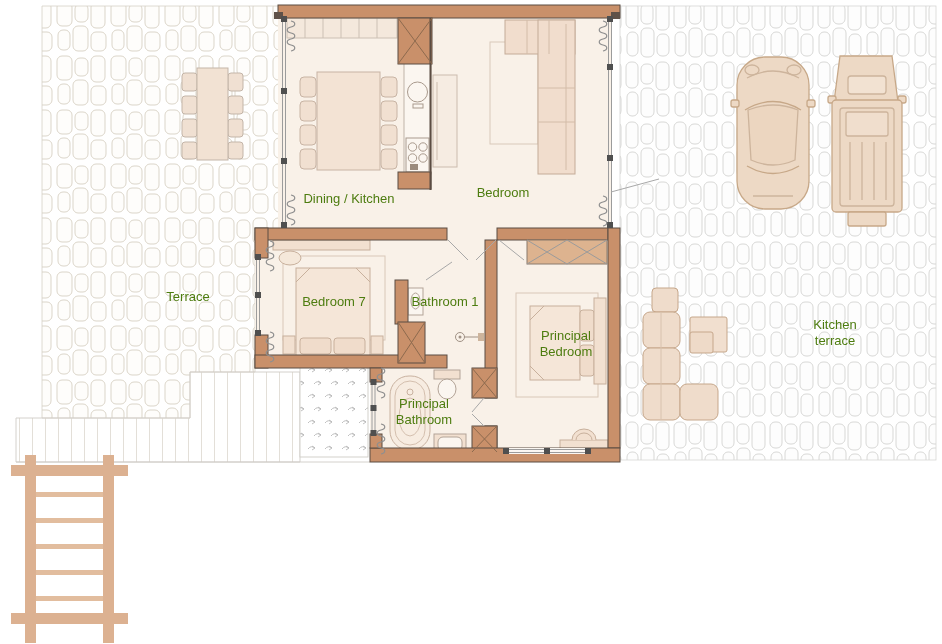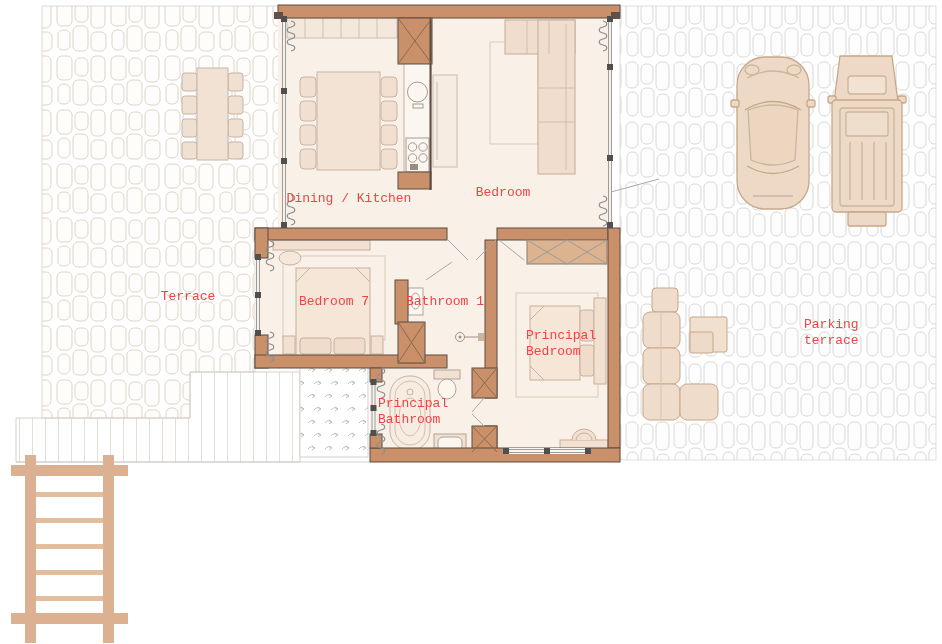--- a/index.html
+++ b/index.html
@@ -3,21 +3,21 @@
 <meta charset="utf-8">
 <style>
   html,body{margin:0;padding:0;background:#ffffff;}
   .canvas{
     position:relative;width:942px;height:644px;background:#ffffff;overflow:hidden;
     font-family:"Liberation Sans", sans-serif;
   }
   .canvas svg.plan{position:absolute;left:0;top:0;}
   .room-label{
     position:absolute;transform:translate(-50%,-50%);
-    color:#ef4444;font-size:13px;line-height:1.2;white-space:nowrap;font-family:Liberation Mono, monospace;
+    color:#4d7c0f;font-size:13px;line-height:1.2;text-align:center;white-space:nowrap;
   }
   .room-label.wrap{white-space:normal;}
   .w80{width:80px;} .w90{width:92px;} .w60{width:62px;}
 </style>
 </head>
 <body>
 
 <div class="canvas">
 
 <svg class="plan" width="942" height="644" viewBox="0 0 942 644">
@@ -324,15 +324,15 @@
   </g>
 </svg>
 
 <div class="room-label" style="left:349px;top:199px">Dining / Kitchen</div>
 <div class="room-label" style="left:503px;top:193px">Bedroom</div>
 <div class="room-label" style="left:188px;top:297px">Terrace</div>
 <div class="room-label" style="left:334px;top:302px">Bedroom 7</div>
 <div class="room-label" style="left:445px;top:302px">Bathroom 1</div>
 <div class="room-label wrap w90" style="left:424px;top:412px">Principal Bathroom</div>
 <div class="room-label wrap w80" style="left:566px;top:344px">Principal Bedroom</div>
-<div class="room-label wrap w60" style="left:835px;top:333px">Parking terrace</div>
+<div class="room-label wrap w60" style="left:835px;top:333px">Kitchen terrace</div>
 
 </div>
 
 </body></html>

